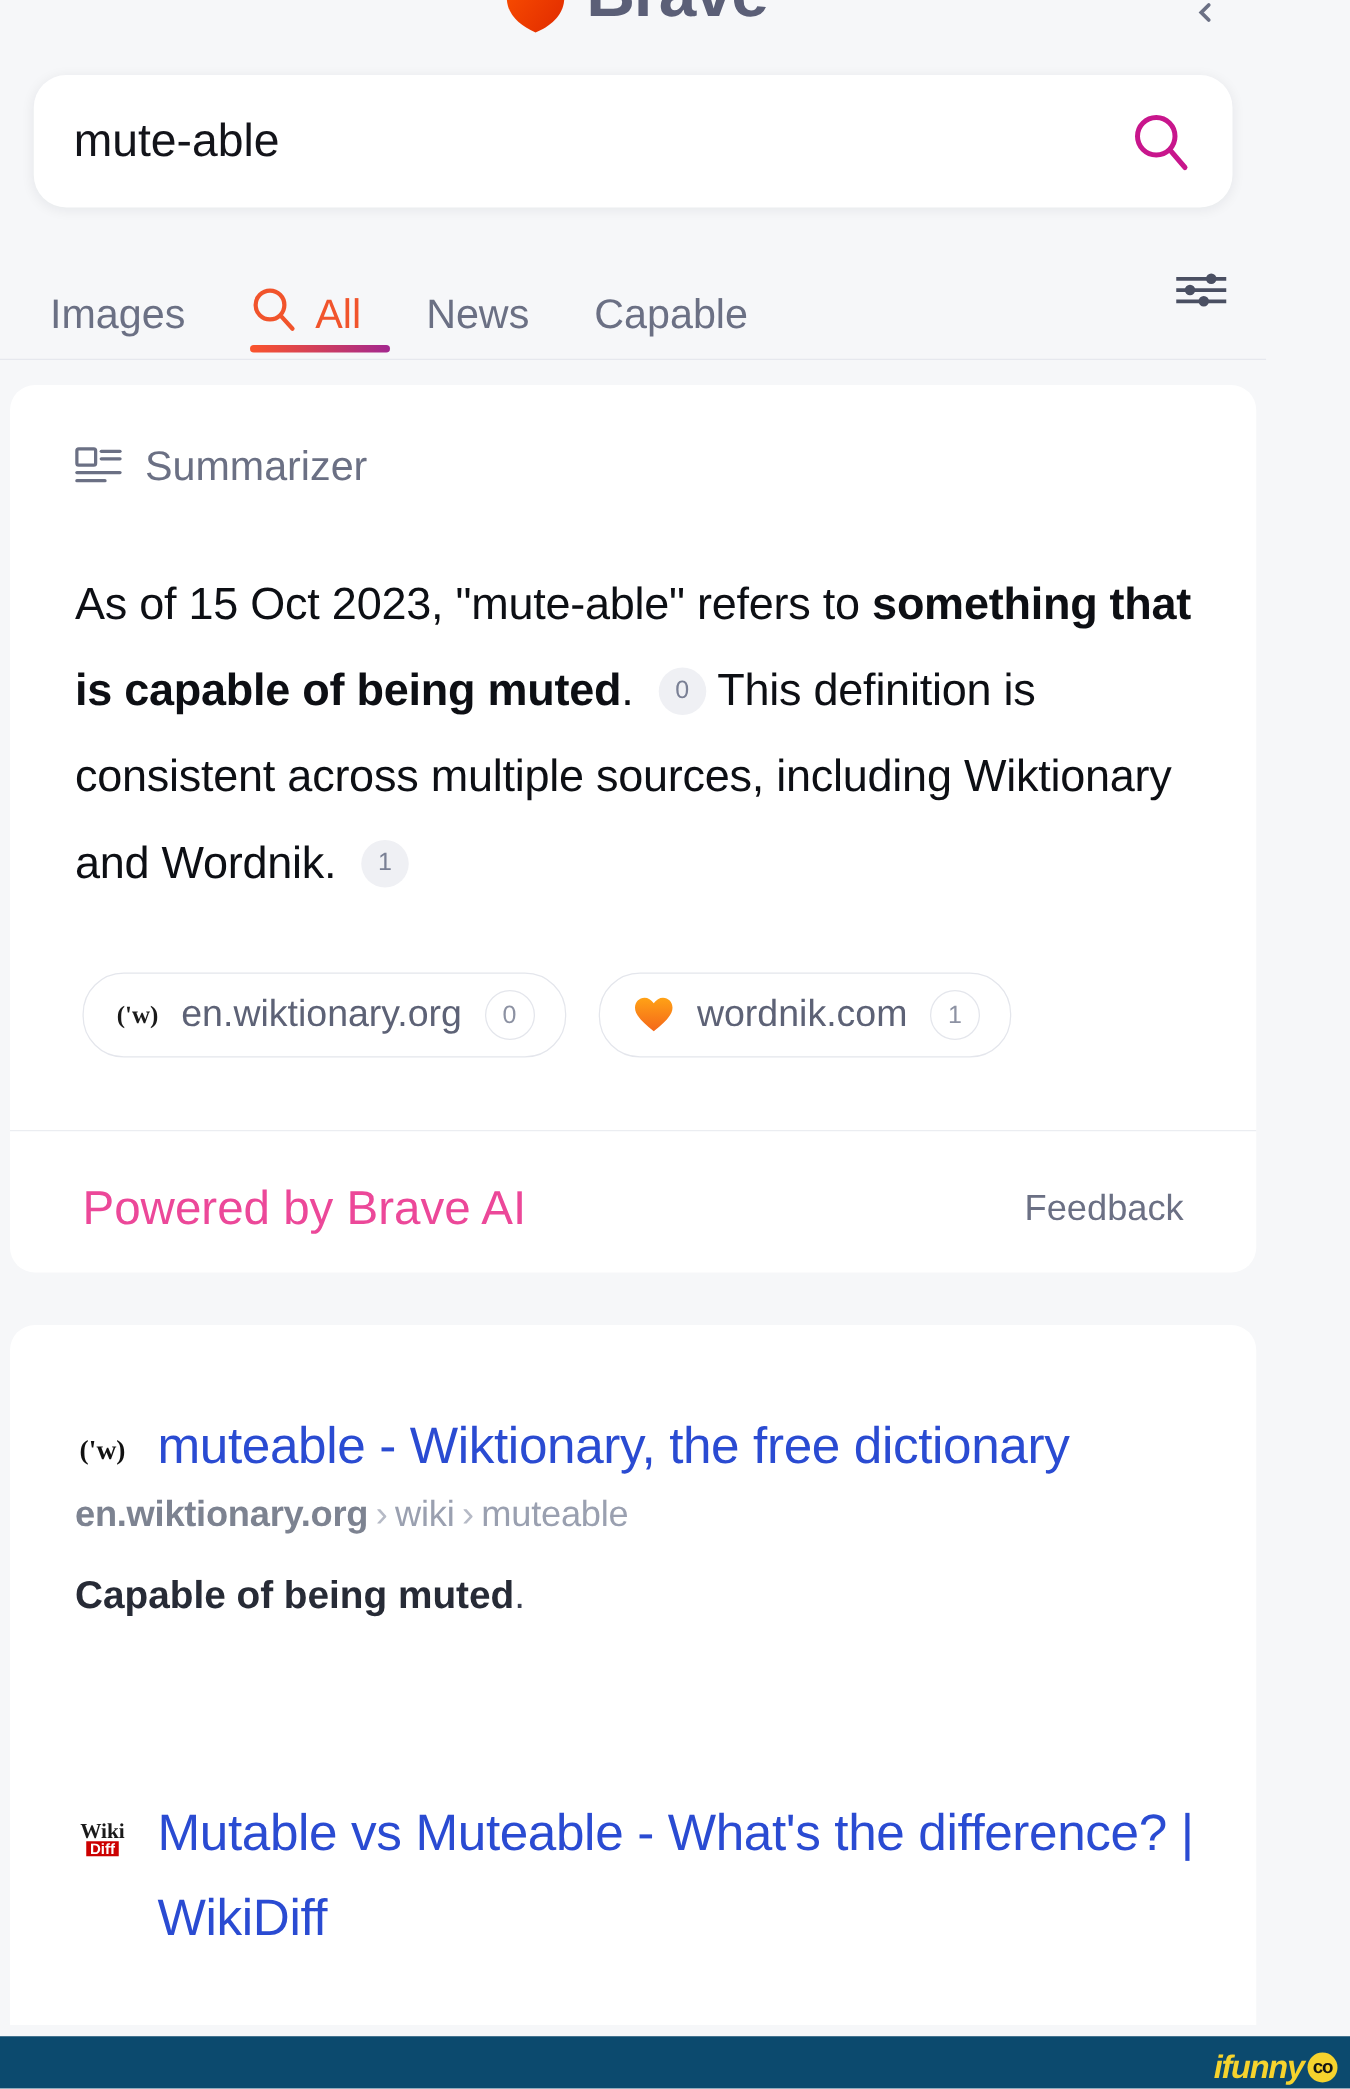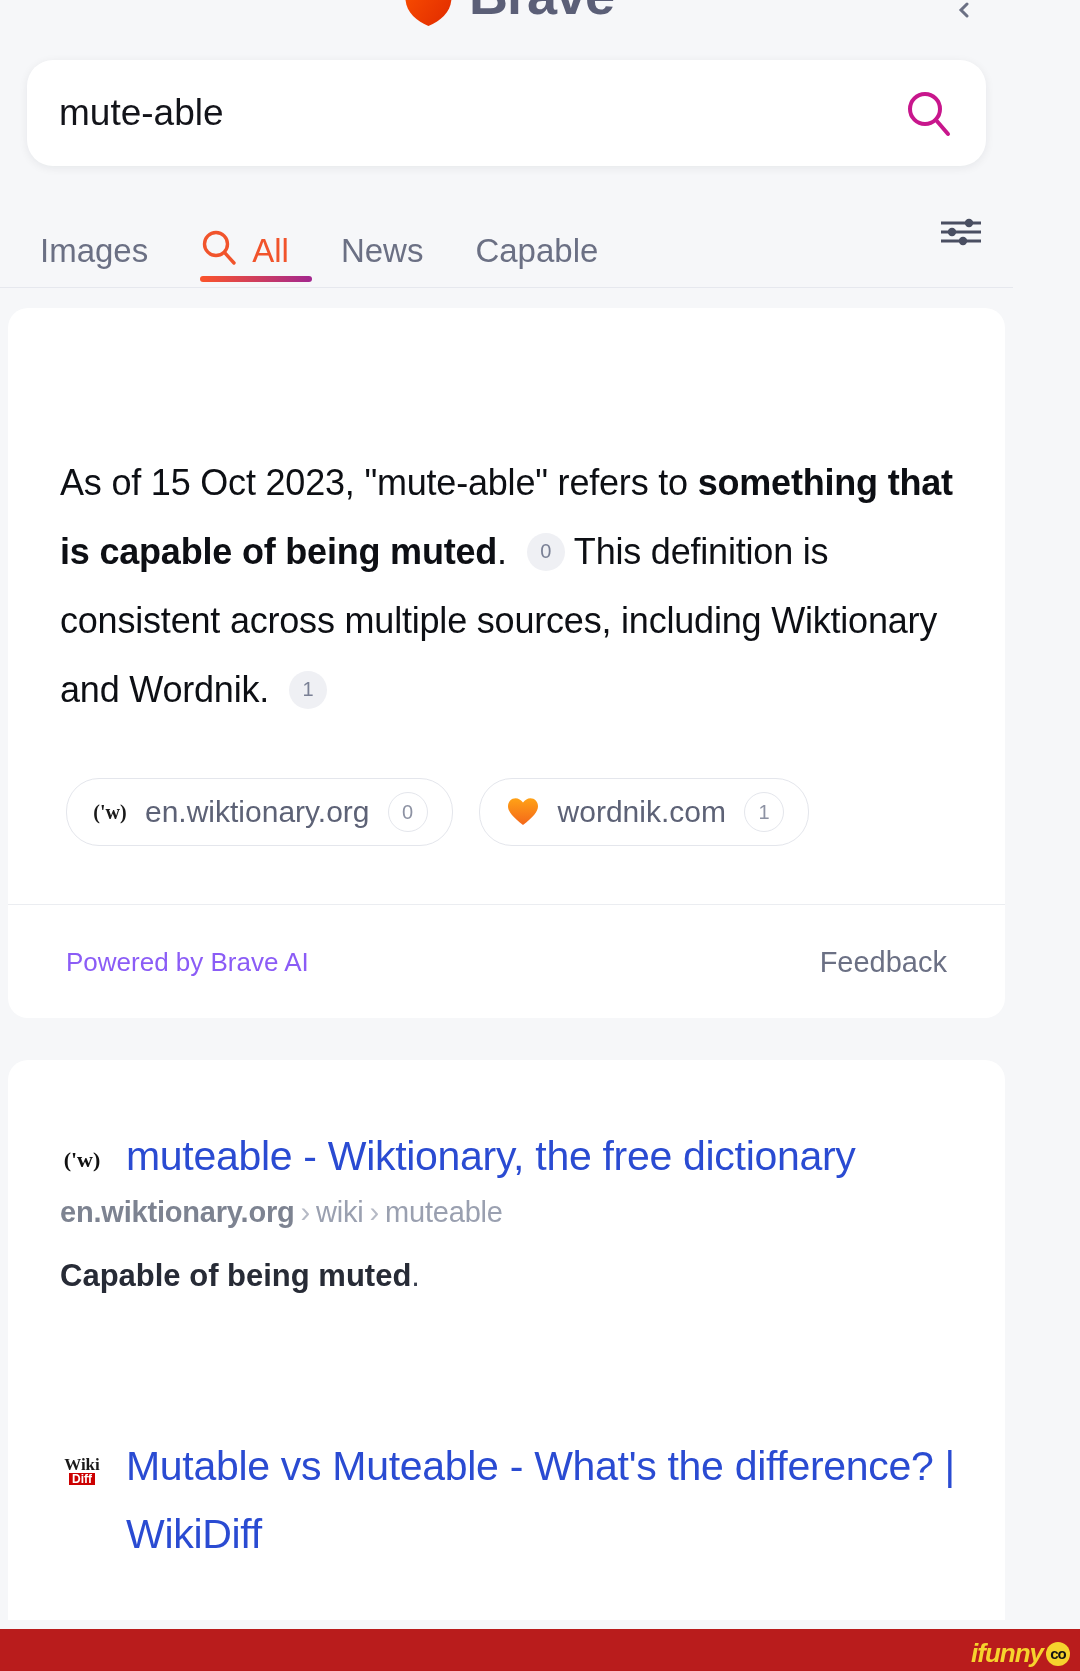--- a/index.html
+++ b/index.html
@@ -260,22 +260,22 @@
   .card-footer {
     position: absolute;
     left: 58px;
     right: 58px;
     top: 638px;
     display: flex;
     align-items: center;
     justify-content: space-between;
   }
   .footer-text {
-    font-size: 26px;
-    color: #8b5cf6;
+    font-size: 38px;
+    color: #ec4899;
   }
   .footer-link {
     font-size: 29px;
     color: #6b7084;
     cursor: pointer;
   }
 
   
   .result {
     position: absolute;
@@ -351,21 +351,21 @@
     padding: 0 3px;
   }
 
   
   .bottom-bar {
     position: absolute;
     left: 0;
     bottom: 0;
     width: 1080px;
     height: 42px;
-    background: #b91c1c;
+    background: #0c4a6e;
   }
   .ifunny {
     position: absolute;
     right: 10px;
     bottom: 2px;
     display: flex;
     align-items: center;
     gap: 0px;
     font-family: "Liberation Sans", sans-serif;
     font-size: 26px;
@@ -466,20 +466,30 @@
         <line x1="2" y1="25" x2="42" y2="25" stroke="#4a4f62" stroke-width="3"></line>
         <circle cx="30" cy="7" r="4.2" fill="#4a4f62"></circle>
         <circle cx="13" cy="16" r="4.2" fill="#4a4f62"></circle>
         <circle cx="24" cy="25" r="4.2" fill="#4a4f62"></circle>
       </svg>
     </span>
   </div>
 
   <div class="card" id="summarizer-card">
 
+    <div class="summarizer-head">
+      <svg width="38" height="32" viewBox="0 0 38 32">
+        <rect x="1.5" y="2" width="15" height="13" rx="1.5" stroke="#6b7084" stroke-width="2.6" fill="none"></rect>
+        <line x1="21" y1="4" x2="36" y2="4" stroke="#6b7084" stroke-width="2.6" stroke-linecap="round"></line>
+        <line x1="21" y1="10" x2="36" y2="10" stroke="#6b7084" stroke-width="2.6" stroke-linecap="round"></line>
+        <line x1="1.5" y1="21" x2="36" y2="21" stroke="#6b7084" stroke-width="2.6" stroke-linecap="round"></line>
+        <line x1="1.5" y1="27.5" x2="24" y2="27.5" stroke="#6b7084" stroke-width="2.6" stroke-linecap="round"></line>
+      </svg>
+      <span class="summarizer-title">Summarizer</span>
+    </div>
 
     <div class="summary-body">
       <span>As of 15 Oct 2023, "mute-able" refers to </span><b>something that is capable of being muted</b><span>. </span><span class="cite">0</span>
       <span>This definition is consistent across multiple sources, including Wiktionary and Wordnik. </span><span class="cite">1</span>
     </div>
 
     <div class="chips">
 
       <div class="chip">
         <span class="chip-favicon">('w)</span>

